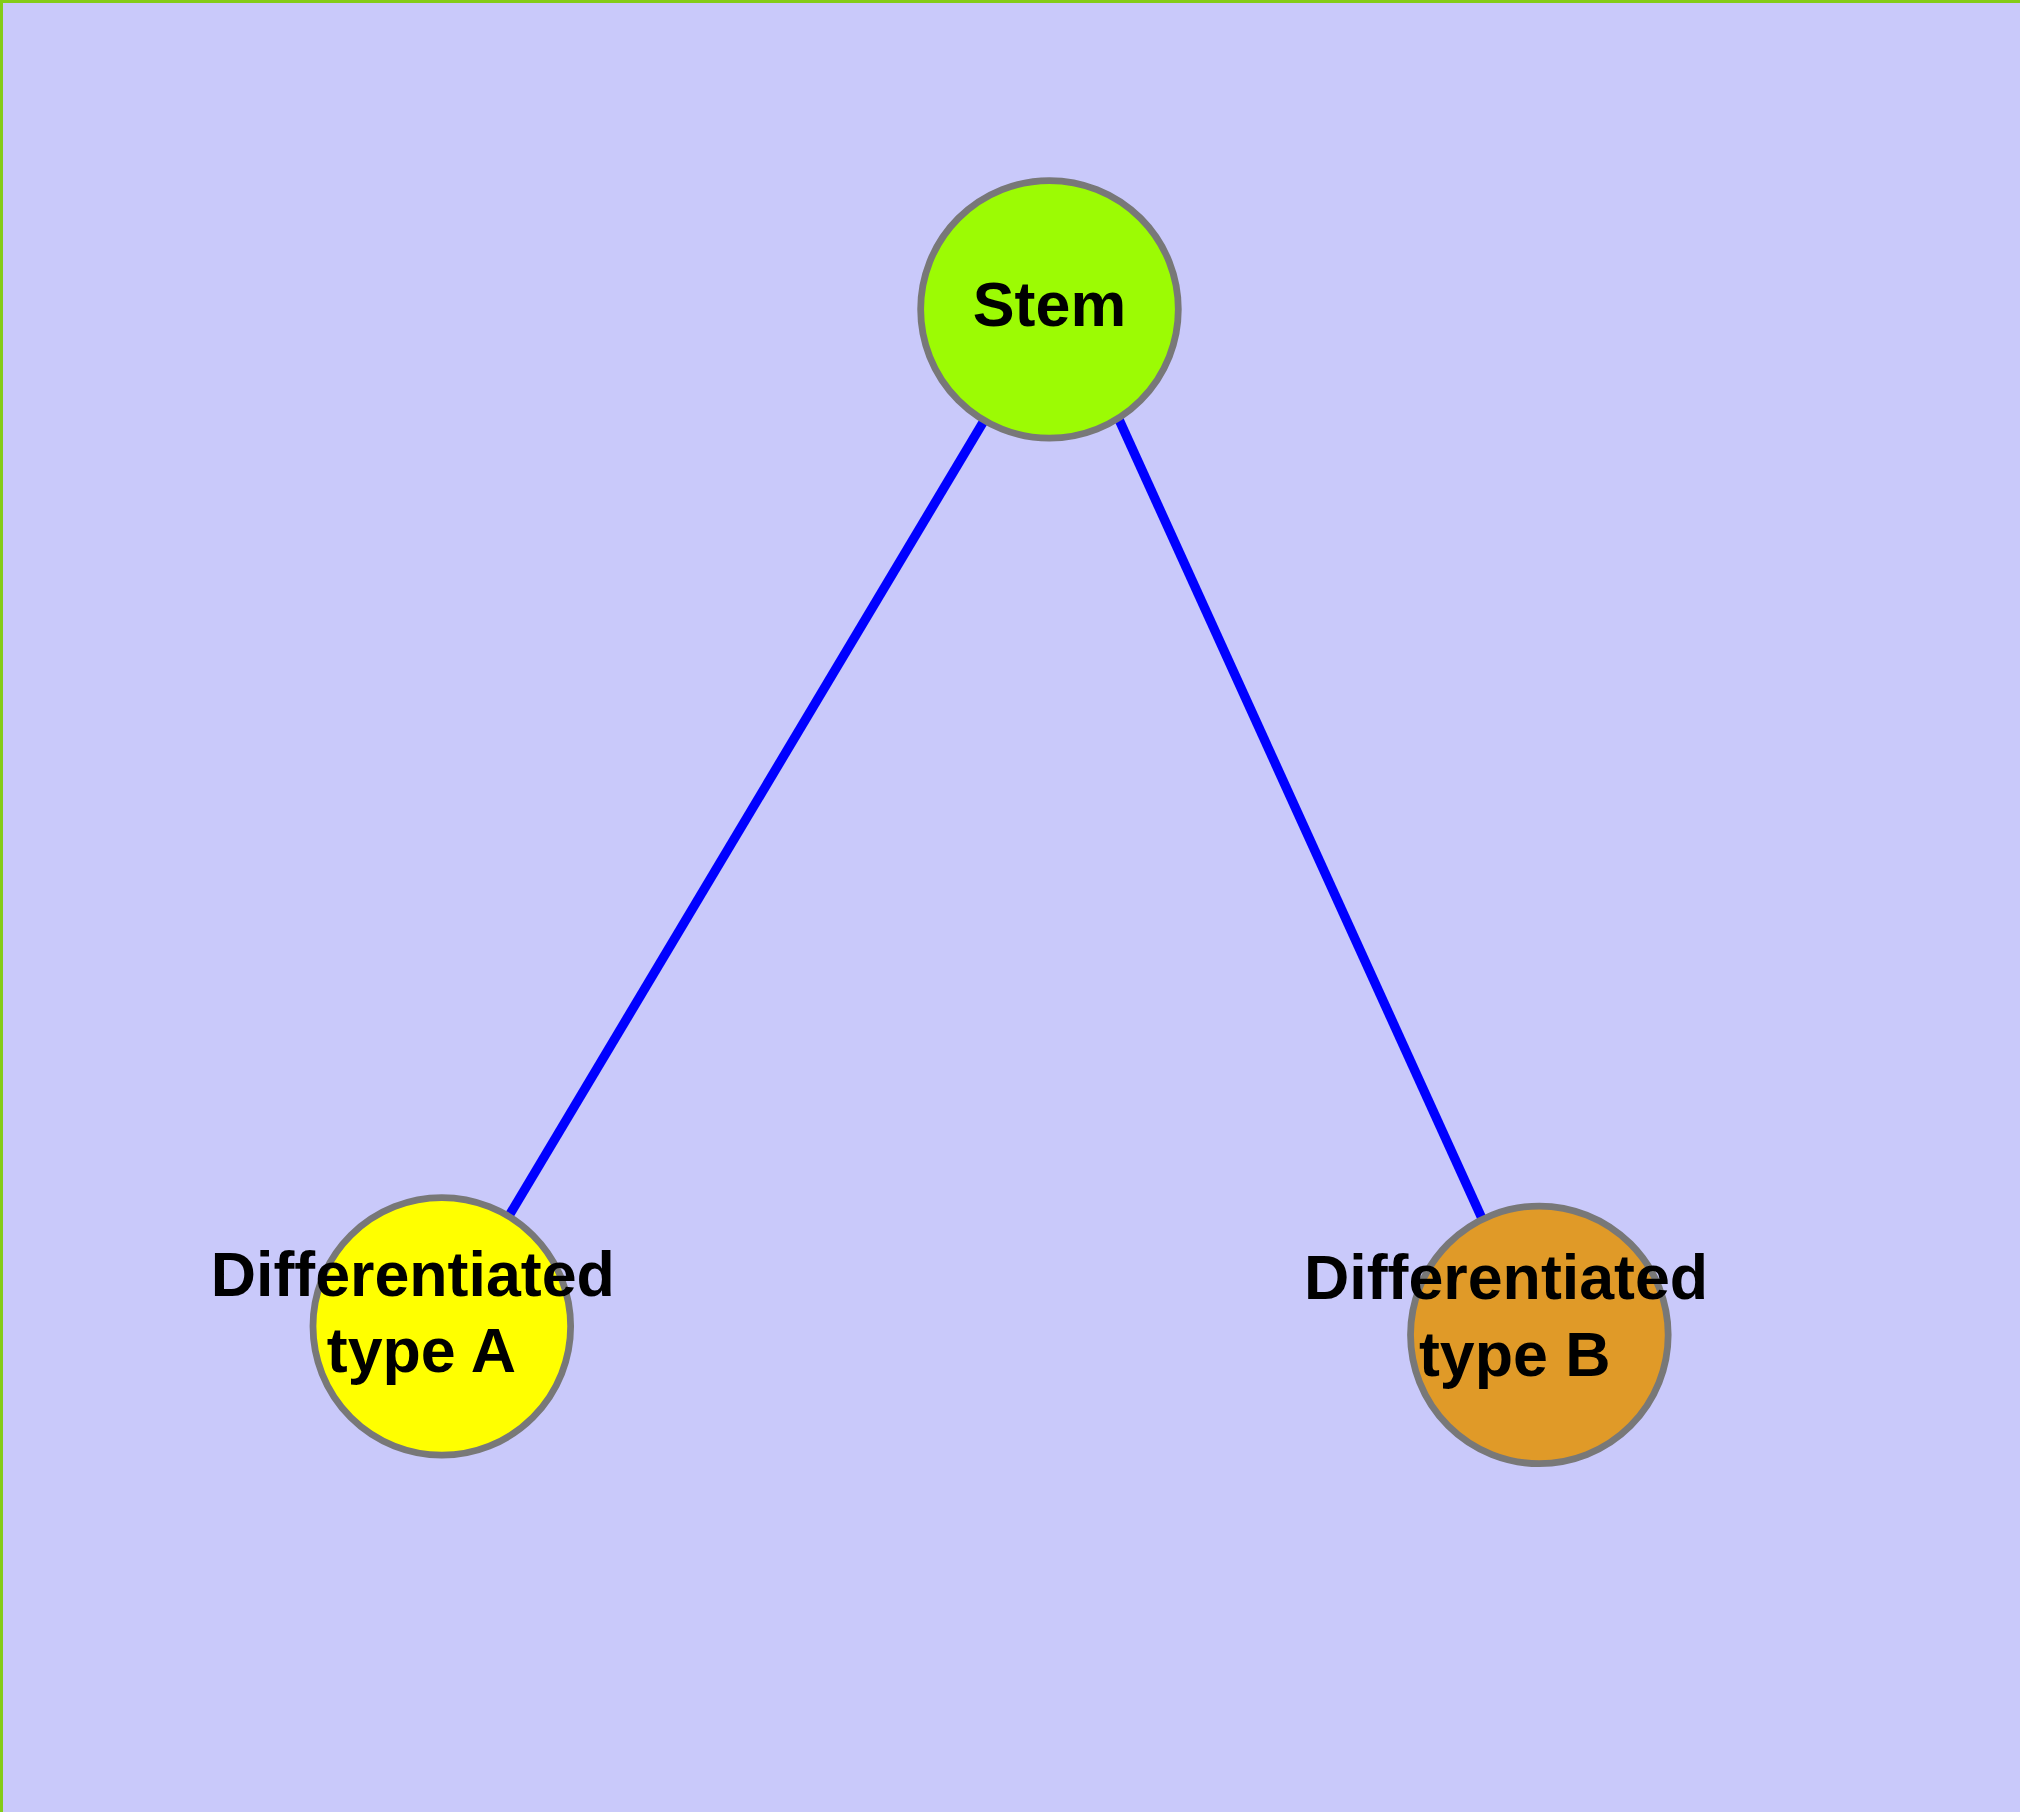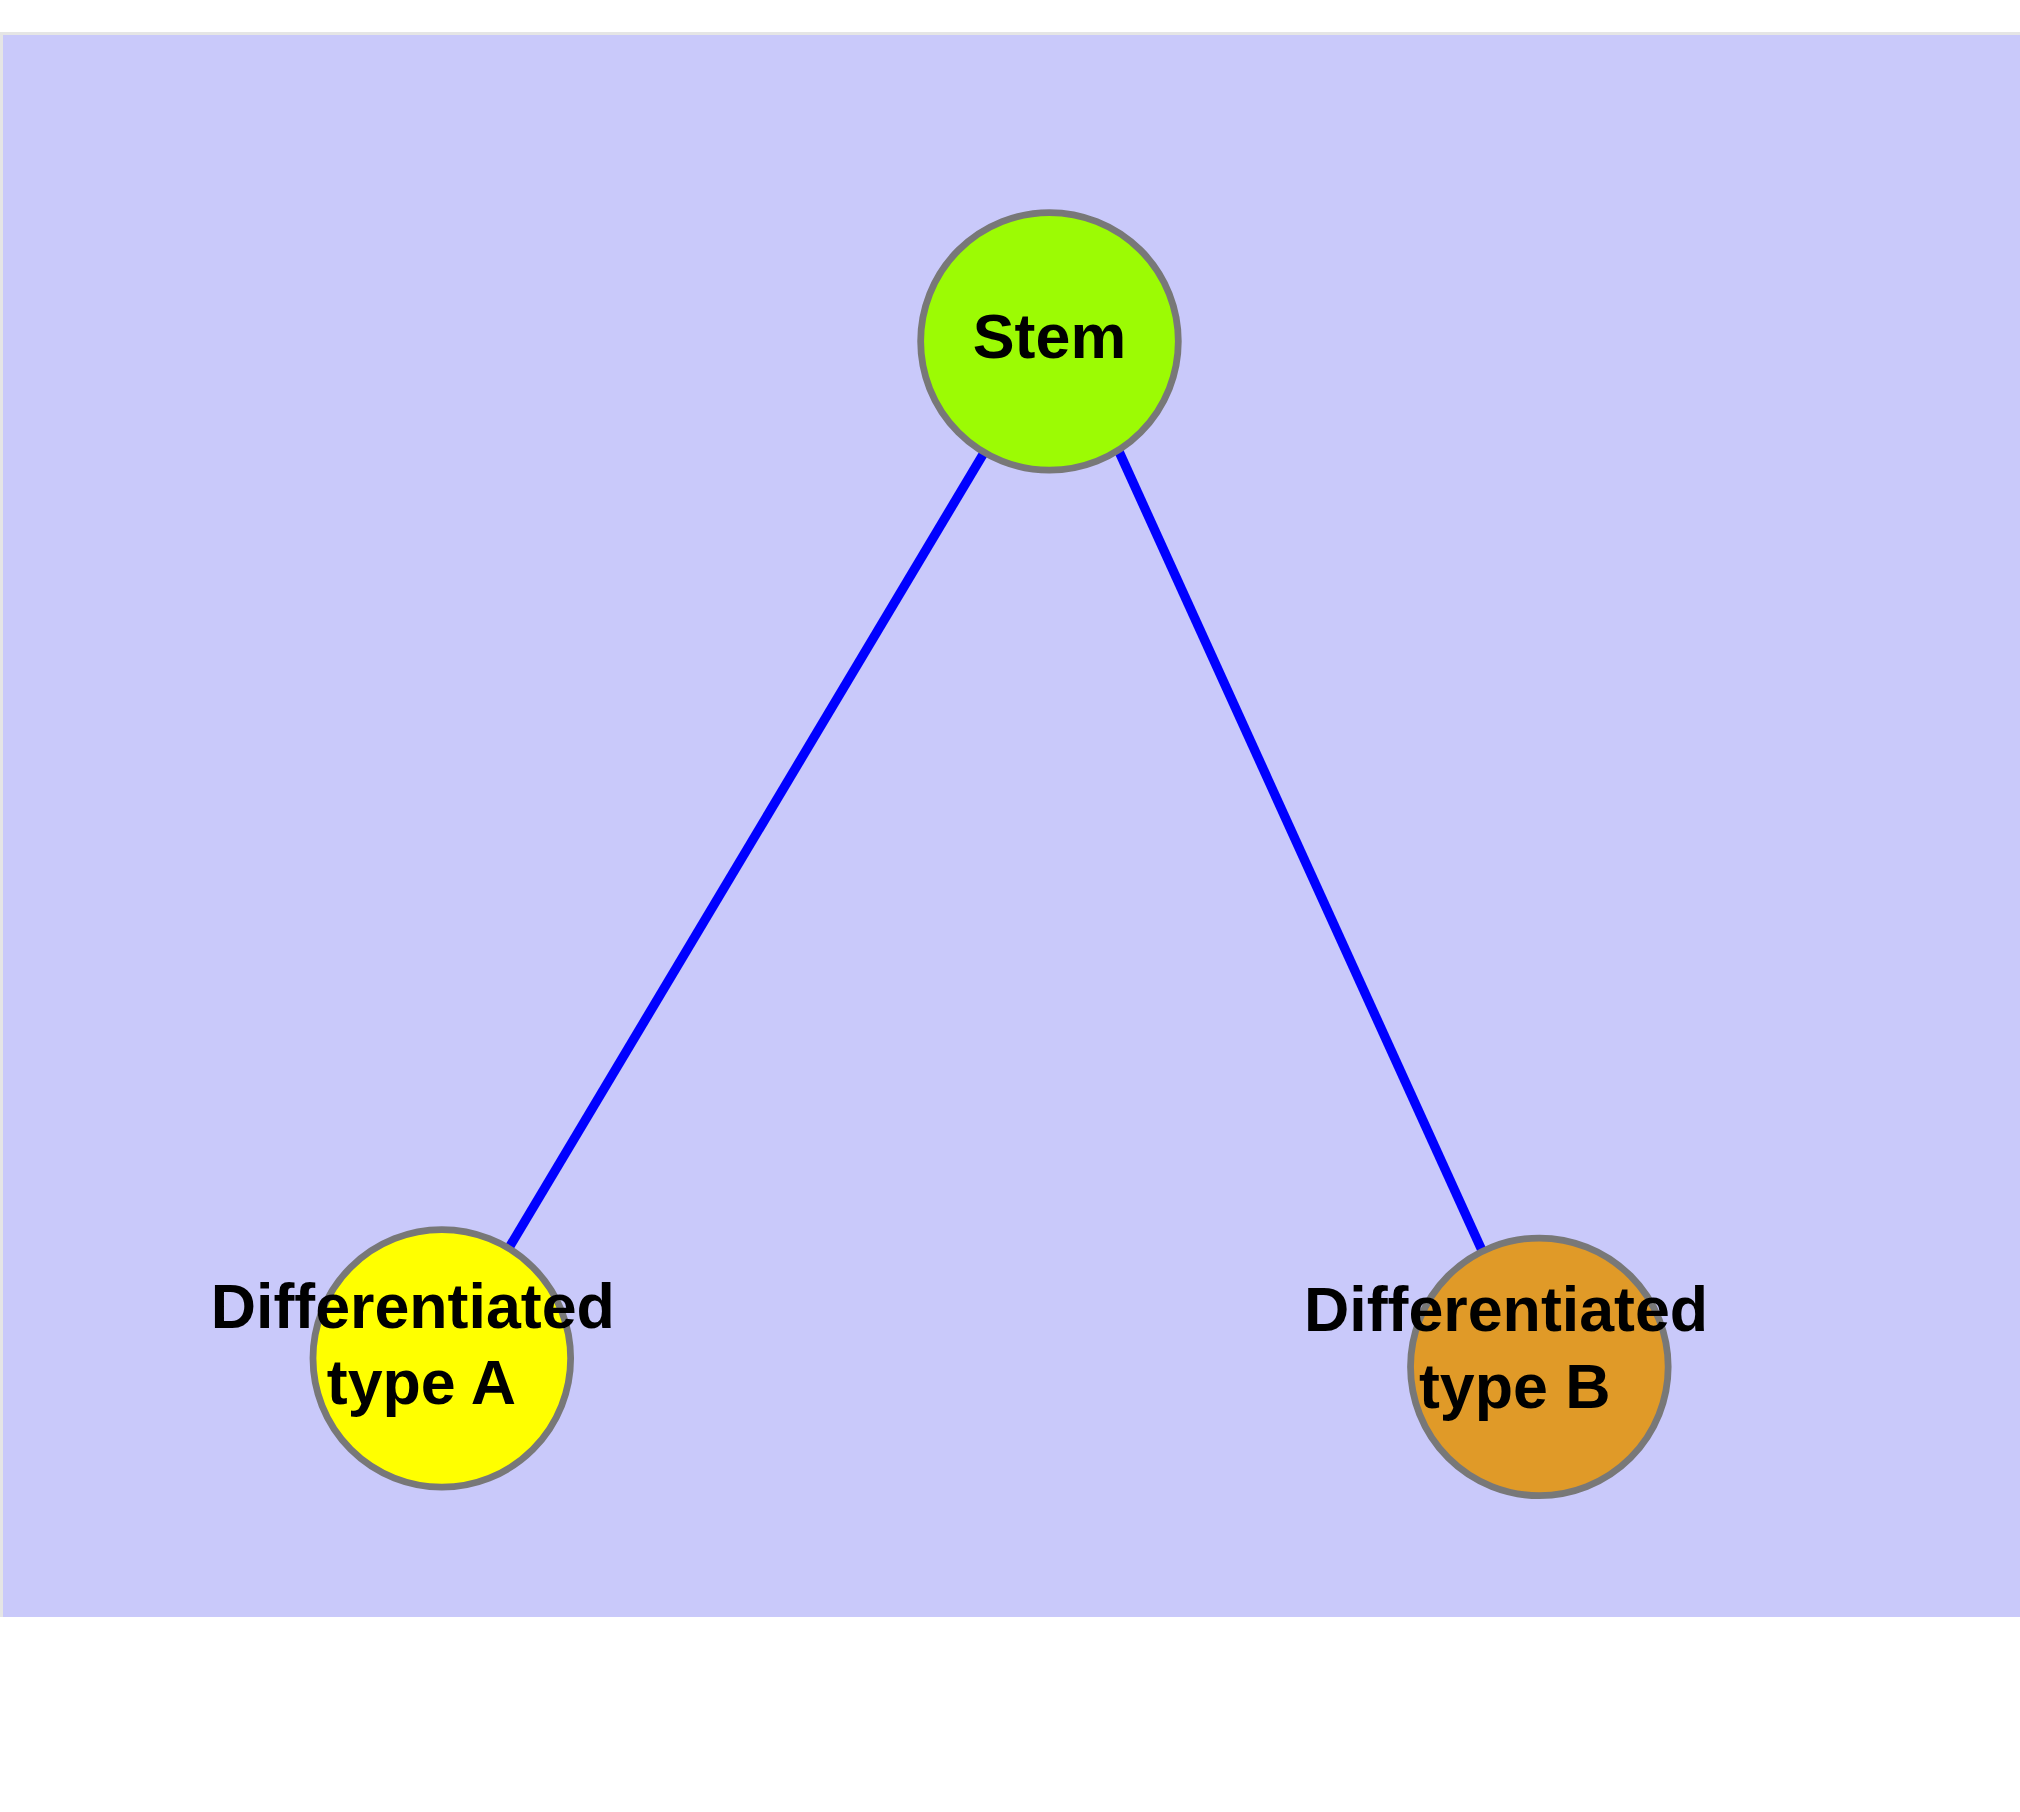--- a/index.html
+++ b/index.html
@@ -7,24 +7,23 @@
     margin: 0;
     padding: 0;
     background: #ffffff;
   }
   body {
     font-family: "Liberation Sans", sans-serif;
   }
   #canvas {
     position: relative;
     width: 2021px;
-    height: 1585px;
+    height: 1812px;
     overflow: hidden;
-    background: #e5e5e5;
-    margin-top: 32px;
+    background: #84cc16;
   }
   #plot-background {
     position: absolute;
     left: 3.4px;
     top: 3.4px;
     width: 2017px;
     height: 1809px;
     background: #c9c9fa;
   }
   #graph-svg {

